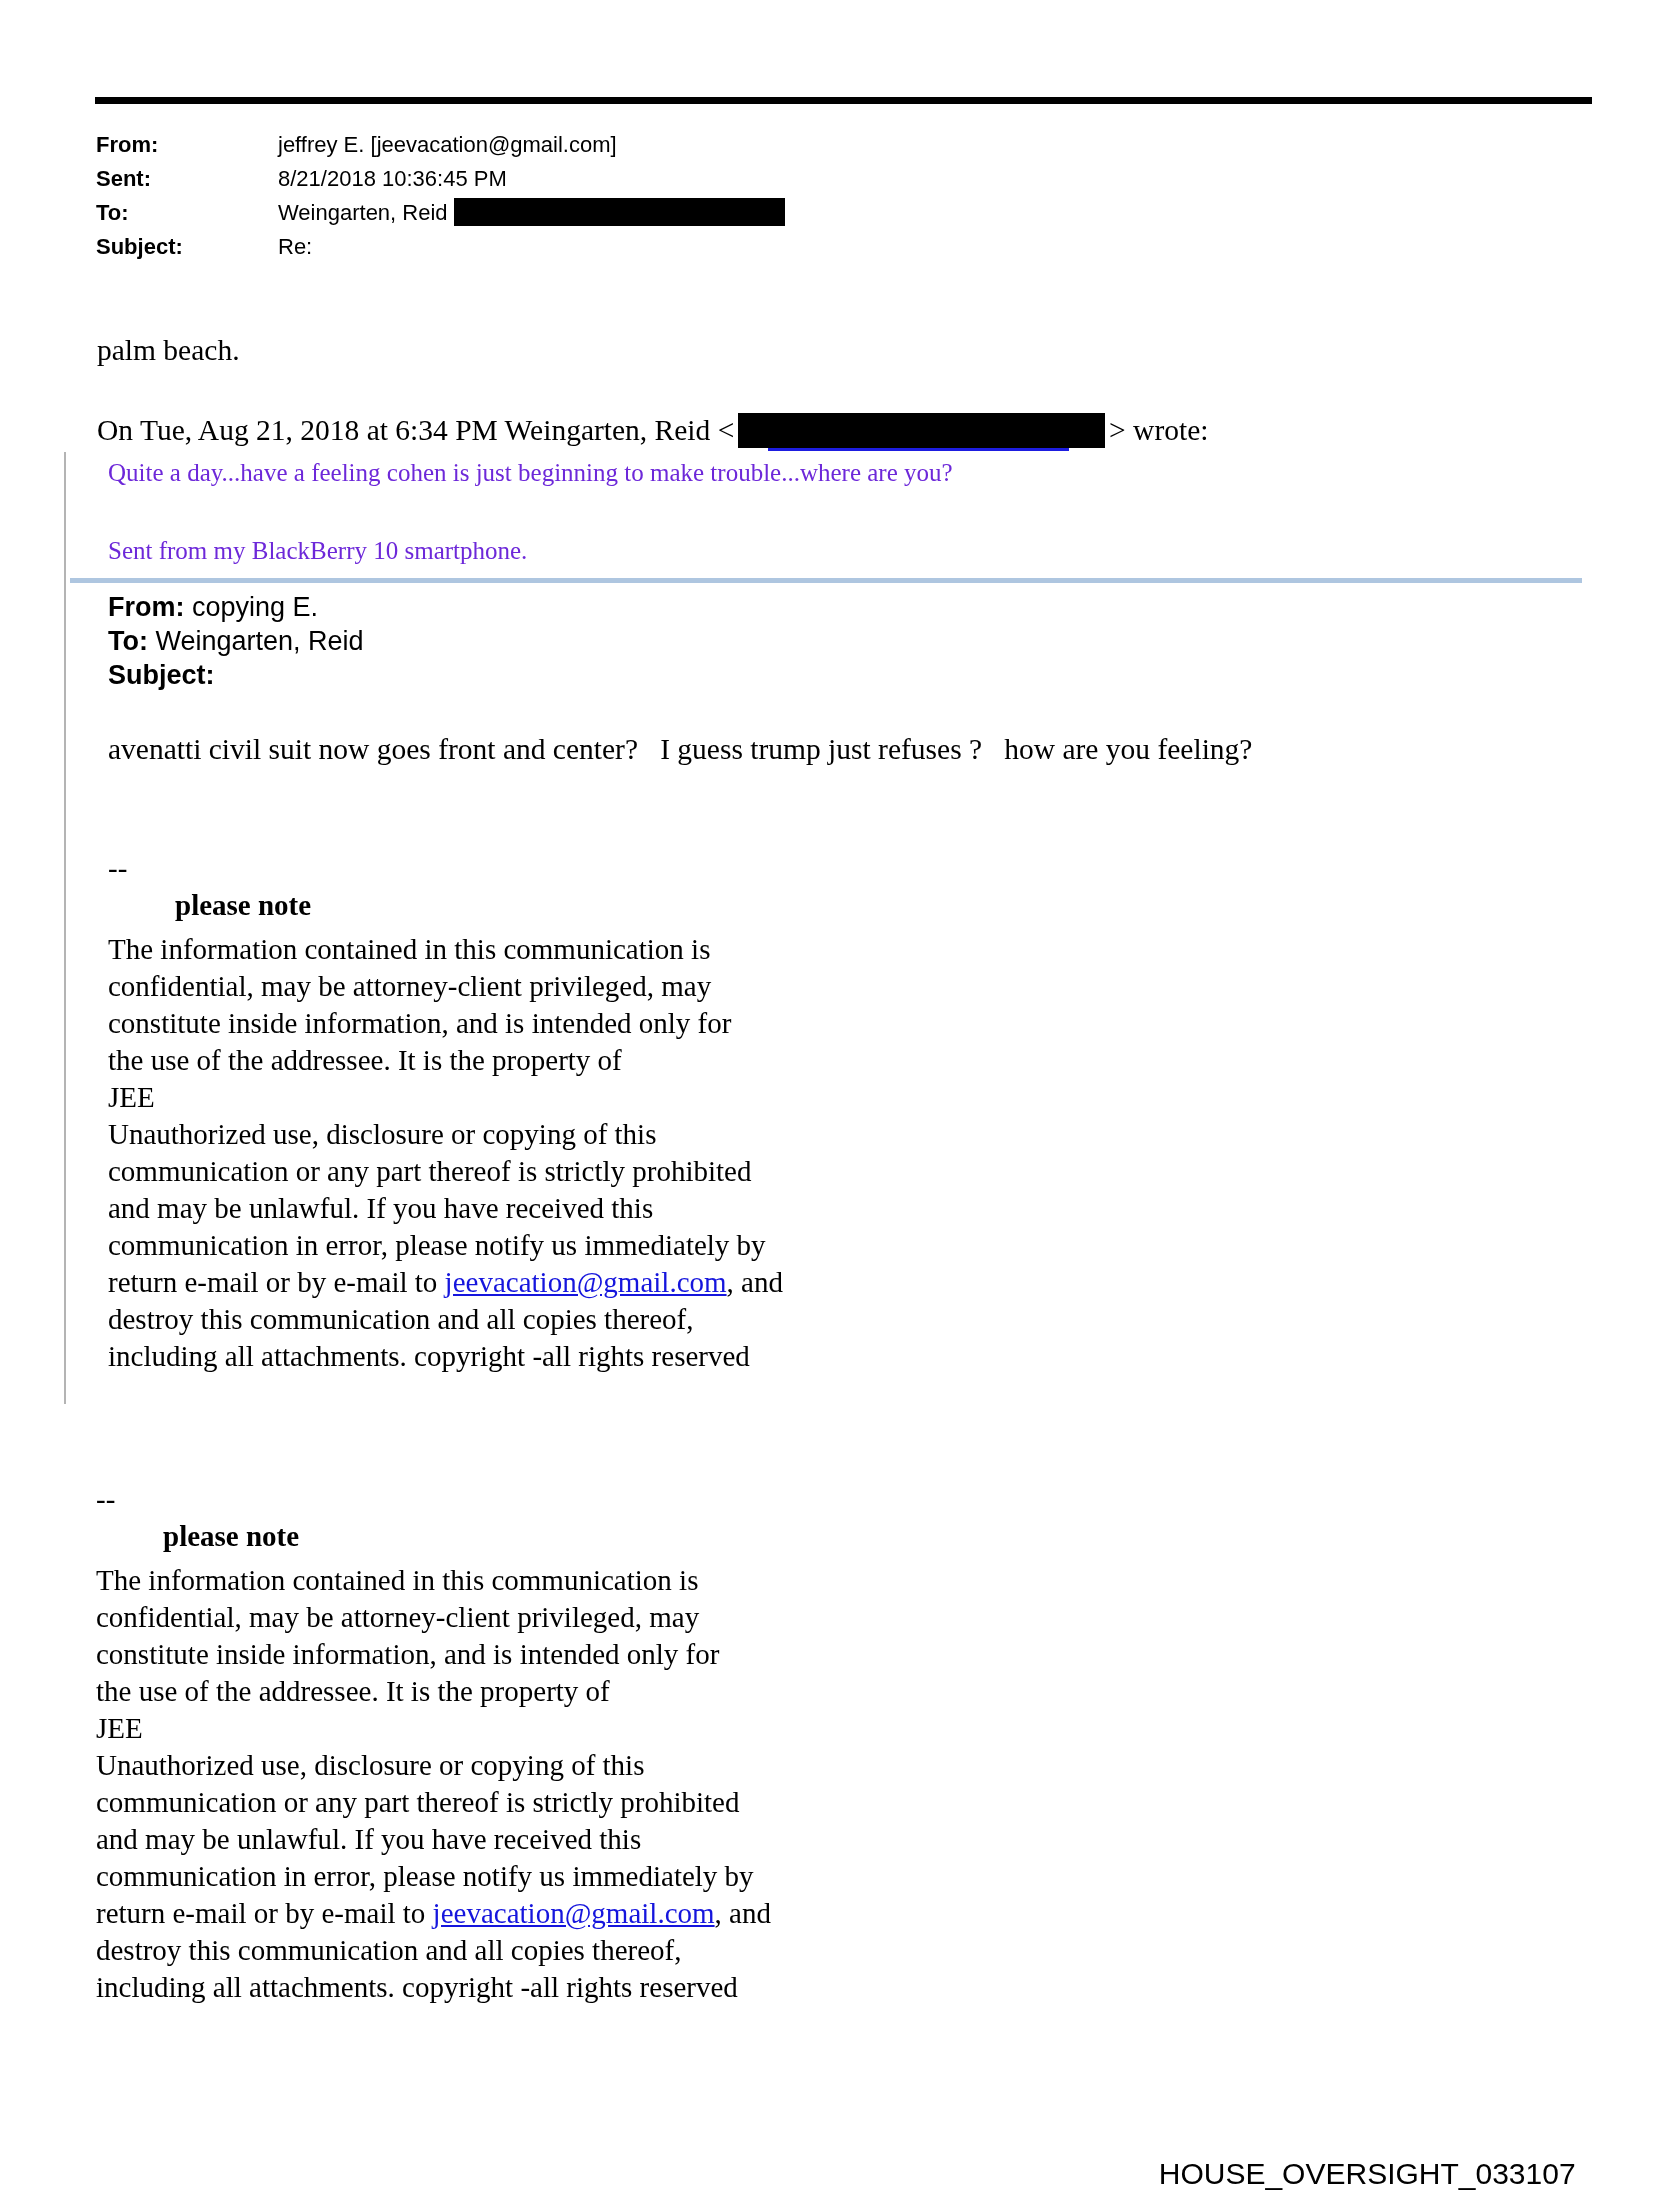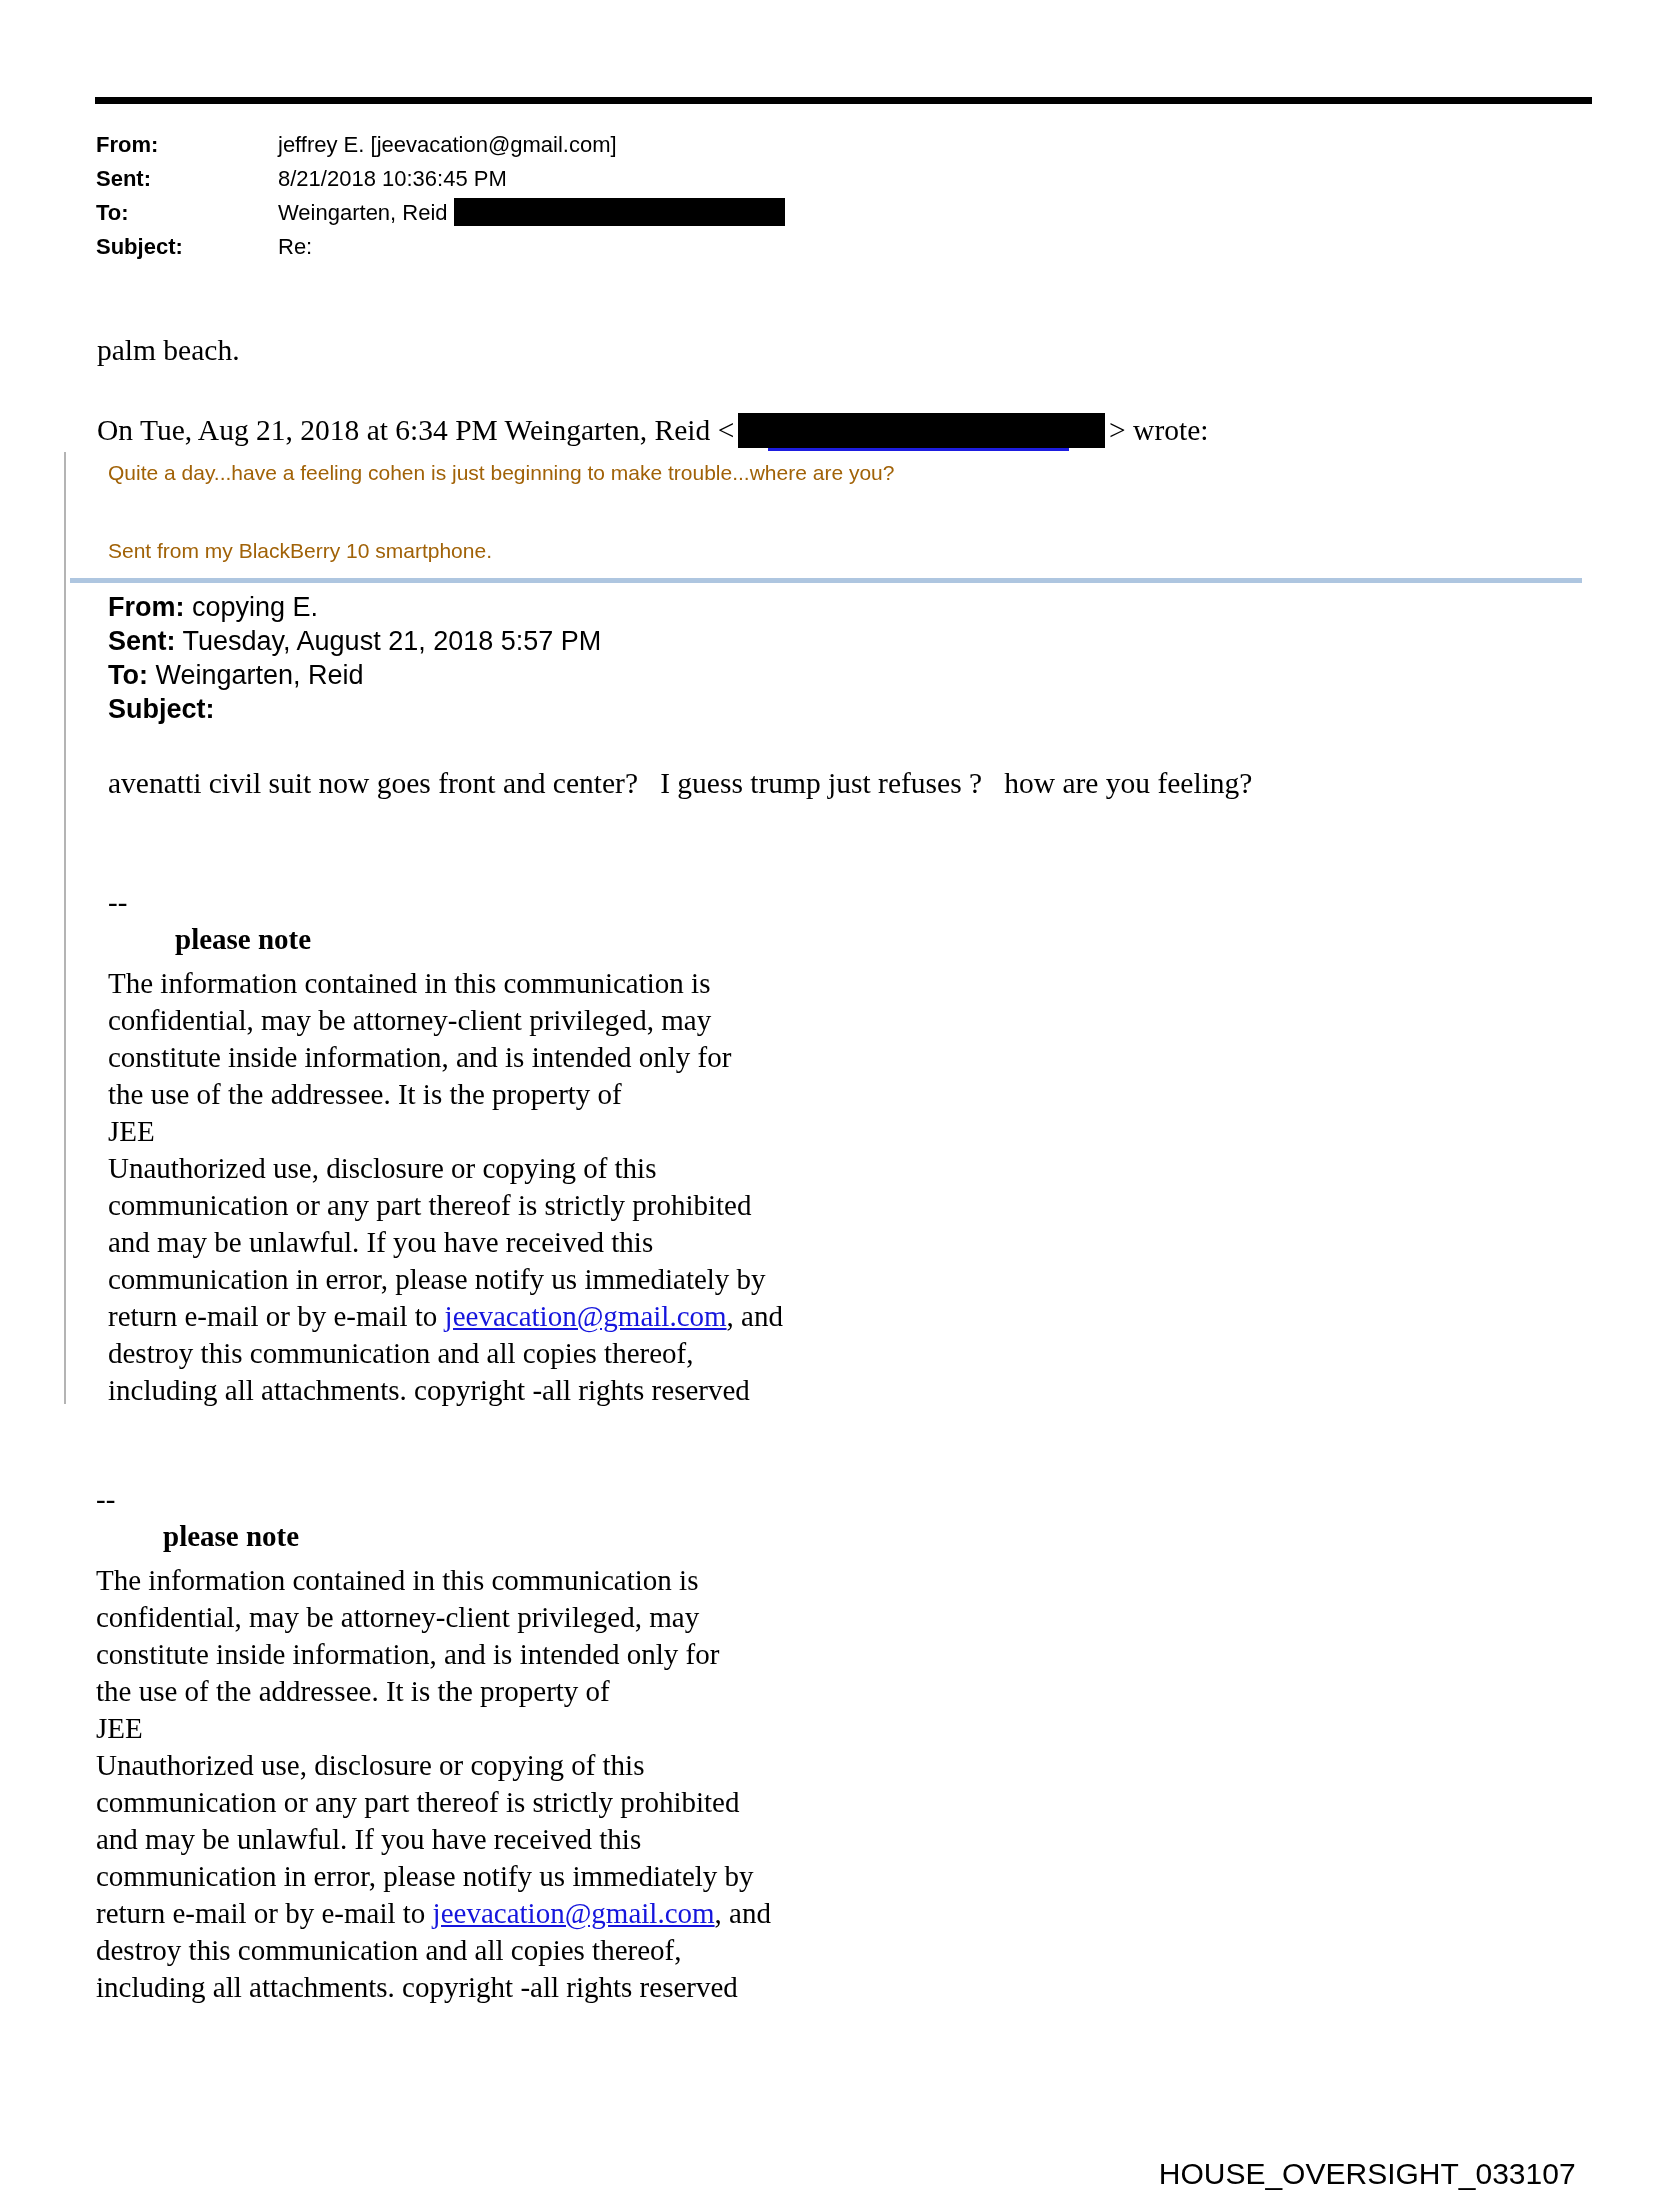--- a/index.html
+++ b/index.html
@@ -45,22 +45,22 @@
     font-size:29.5px;line-height:39px;white-space:pre-wrap;
   }
   
   .quote{
     position:absolute;left:64px;top:452px;
     width:1545px;height:952px;
     border-left:2.6px solid #b4b4b4;
     padding-left:42px;box-sizing:border-box;
   }
   .blue-msg{
-    font-family:Liberation Sans, sans-serif;
-    color:#a16207;font-size:21px;line-height:31px;
+    font-family:Liberation Serif, serif;
+    color:#6d28d9;font-size:25px;line-height:31px;
   }
   .q-msg1{margin-top:5.2px;}
   .q-sig{margin-top:47px;}
   .divider{
     height:4.6px;background:#aec6e0;
     margin-top:11.8px;margin-left:-38px;width:1512px;
   }
   .inner-header{
     font-family:"Liberation Sans", sans-serif;
     font-size:27px;line-height:34px;margin-top:7.9px;
@@ -116,21 +116,20 @@
   <div class="attribution"><span>On Tue, Aug 21, 2018 at 6:34 PM Weingarten, Reid &lt;</span><span class="redaction addr-bar"></span><span>&gt; wrote:</span></div>
 
   <div class="quote">
     <div class="blue-msg q-msg1">Quite a day...have a feeling cohen is just beginning to make trouble...where are you?</div>
     <div class="blue-msg q-sig">Sent from my BlackBerry 10 smartphone.</div>
 
     <div class="divider"></div>
 
     <div class="inner-header">
       <div><b>From:</b> <span>copying E.</span></div>
-      <div><b>Sent:</b> <span>Tuesday, August 21, 2018 5:57 PM</span></div>
       <div><b>To:</b> <span>Weingarten, Reid</span></div>
       <div><b>Subject:</b> <span></span></div>
     </div>
 
     <div class="msg-line">avenatti civil suit now goes front and center?   I guess trump just refuses ?   how are you feeling?</div>
 
     <div class="disclaimer q-disclaimer">
       <div>--</div>
       <div class="note">please note</div>
       <div class="para">

